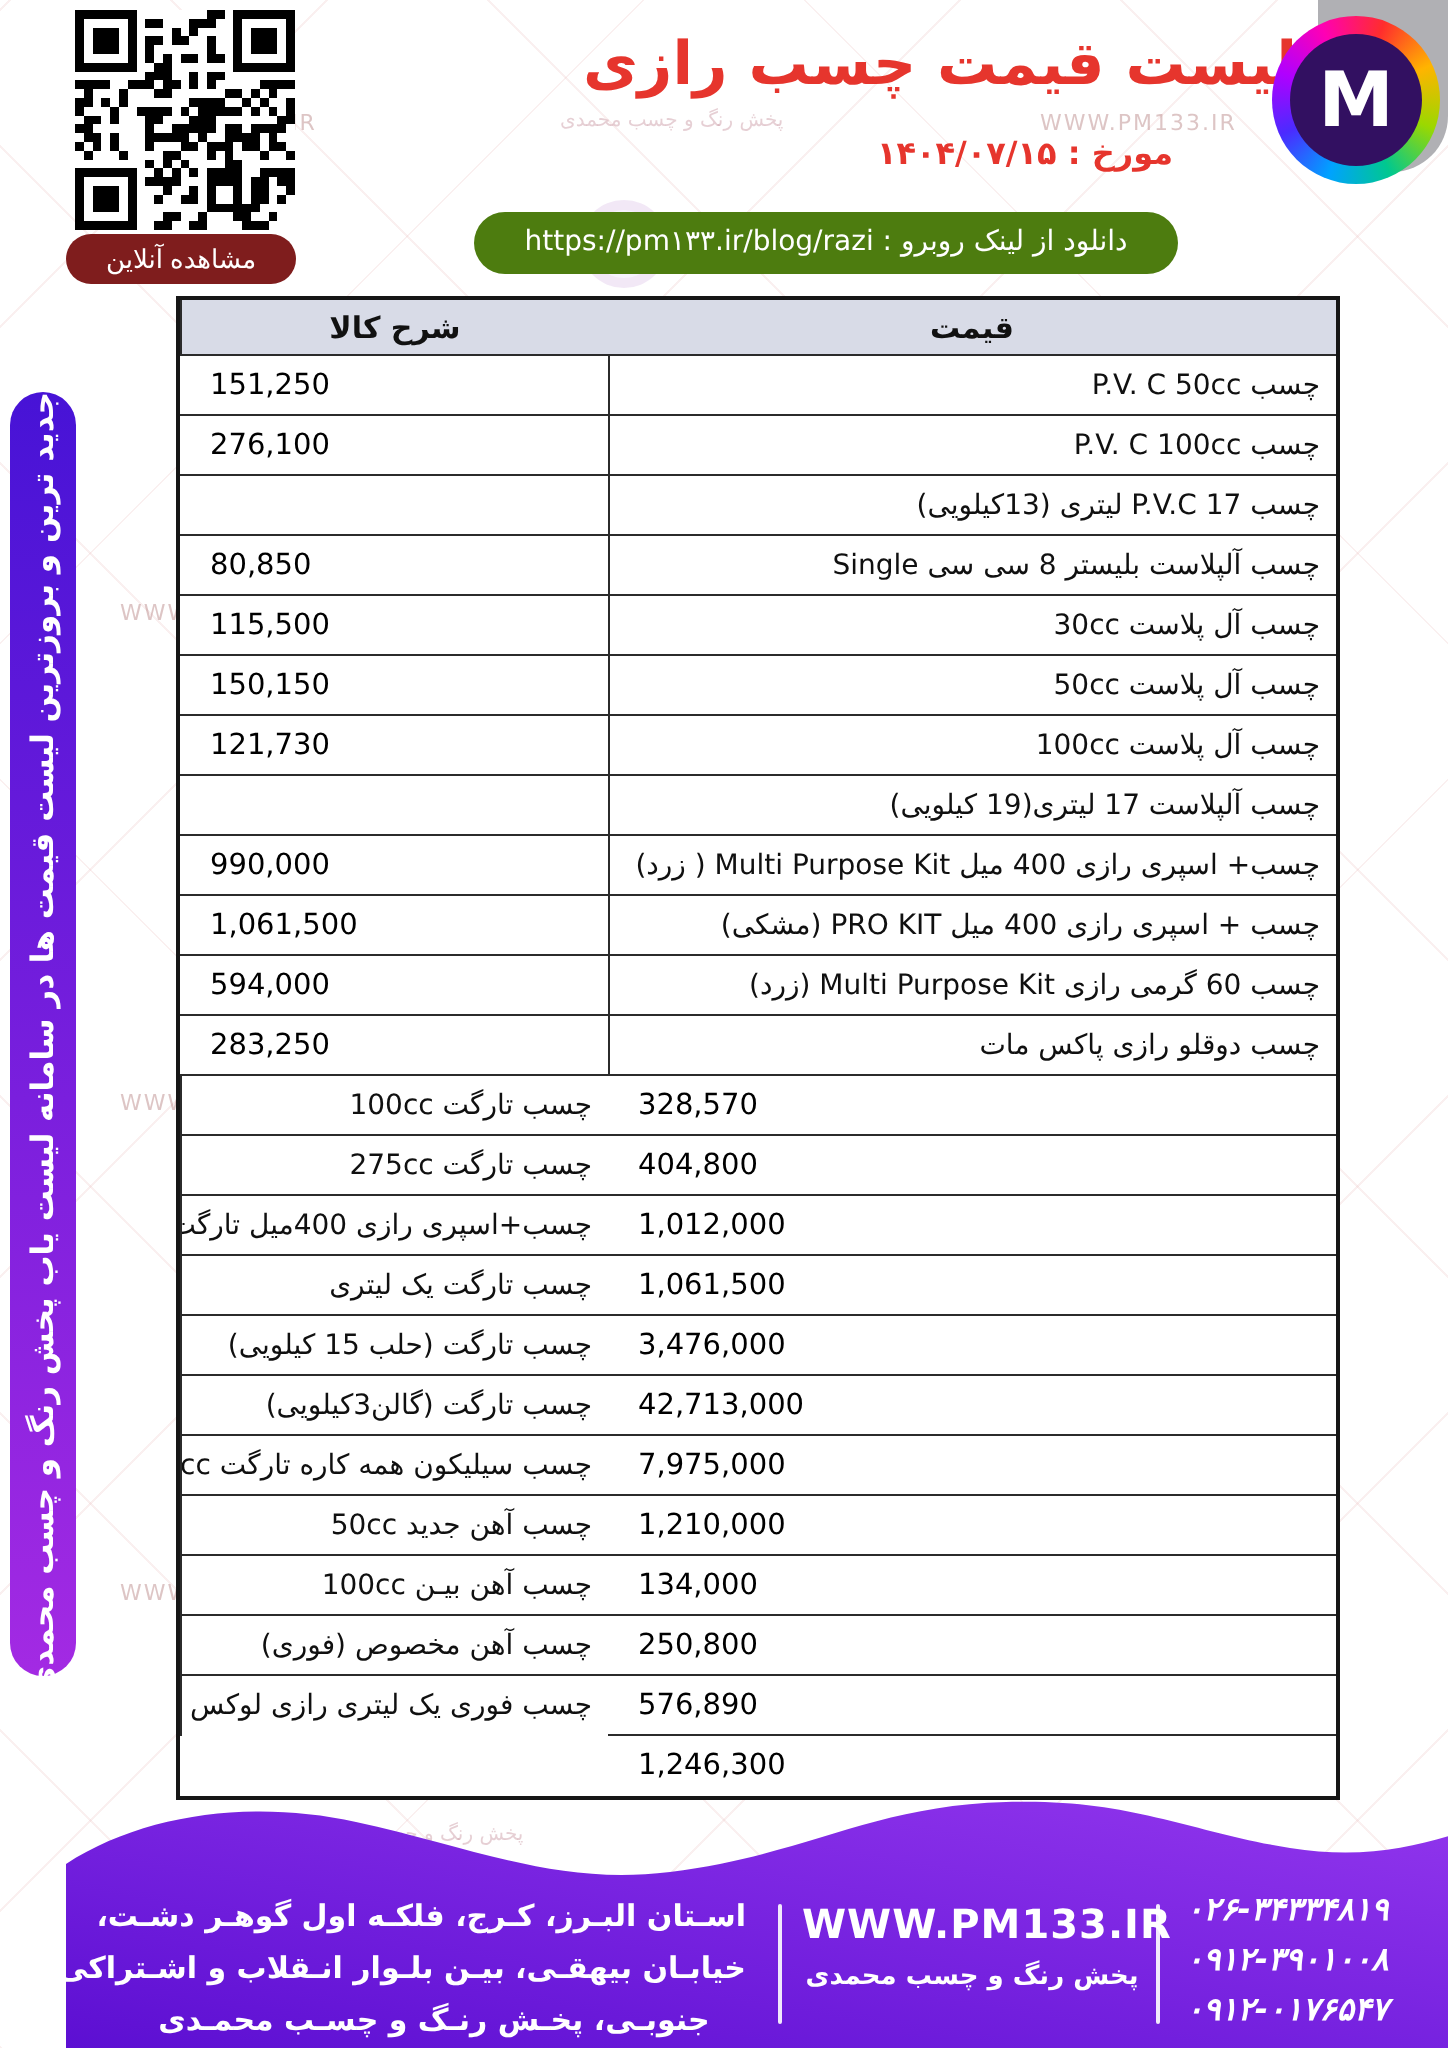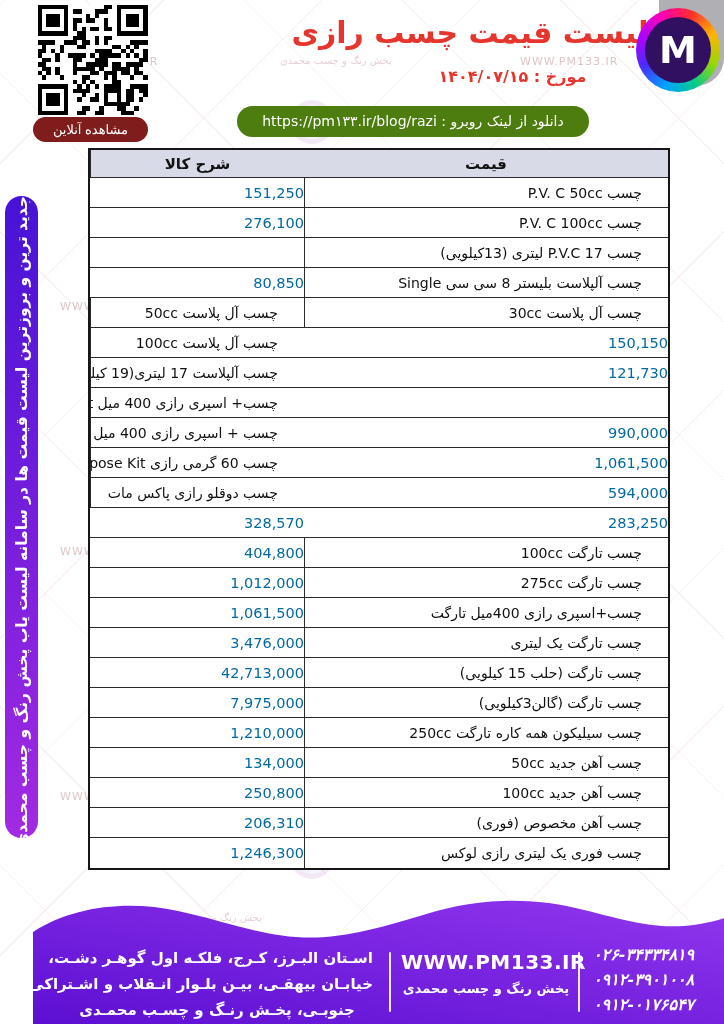--- a/index.html
+++ b/index.html
@@ -64,25 +64,25 @@
 
   
   .table{
     position:absolute; left:88px; top:148px; width:582px; z-index:2;
     direction:rtl; display:grid; grid-template-columns:364px 1fr;
     border:2.5px solid #161616; background:#fff;
   }
   .cell{ border-bottom:1px solid #2b2b2b; overflow:hidden; }
   .cell.hdr{ background:#d8dbe7; height:28px; line-height:28px; text-align:center;
     font-size:15px; font-weight:600; color:#111; }
-  .cell.desc{ height:30px; line-height:30px; padding:0 26px; font-size:14px;
+  .cell.desc{ height:30px; line-height:30px; padding:0 8px; font-size:14px;
     color:#101010; text-align:right; white-space:nowrap;
     border-left:1.5px solid #2b2b2b; }
-  .cell.price{ height:30px; line-height:30px; text-align:right; font-size:14.5px;
-    color:#0369a1; direction:ltr; }
+  .cell.price{ height:30px; line-height:30px; text-align:left; font-size:14.5px;
+    color:#000000; direction:ltr;padding-left:15px; }
   .cell.hdr.desc-h{ border-left:1.5px solid #2b2b2b; }
   .row-last{ border-bottom:none; }
 
   
   .sidebar{
     position:absolute; left:5px; top:196px; width:33px; height:642px; z-index:4;
     border-radius:17px; background:linear-gradient(180deg,#4713d6 0%, #7a1fdd 55%, #a32ae3 100%);
   }
   .sidebar-text{
     position:absolute; left:50%; top:50%; width:642px; height:33px;
@@ -367,20 +367,21 @@
 
   <div class="cell desc">چسب P.V. C 50cc</div>
       <div class="cell price">151,250</div>
       <div class="cell desc">چسب P.V. C 100cc</div>
       <div class="cell price">276,100</div>
       <div class="cell desc">چسب P.V.C 17 لیتری (13کیلویی)</div>
       <div class="cell price"></div>
       <div class="cell desc">چسب آلپلاست بلیستر 8 سی سی Single</div>
       <div class="cell price">80,850</div>
       <div class="cell desc">چسب آل پلاست 30cc</div>
+      <div class="cell price">115,500</div>
       <div class="cell desc">چسب آل پلاست 50cc</div>
       <div class="cell price">150,150</div>
       <div class="cell desc">چسب آل پلاست 100cc</div>
       <div class="cell price">121,730</div>
       <div class="cell desc">چسب آلپلاست 17 لیتری(19 کیلویی)</div>
       <div class="cell price"></div>
       <div class="cell desc">چسب+ اسپری رازی 400 میل Multi Purpose Kit ( زرد)</div>
       <div class="cell price">990,000</div>
       <div class="cell desc">چسب + اسپری رازی 400 میل PRO KIT (مشکی)</div>
       <div class="cell price">1,061,500</div>
@@ -398,24 +399,24 @@
       <div class="cell desc">چسب تارگت  یک لیتری</div>
       <div class="cell price">3,476,000</div>
       <div class="cell desc">چسب تارگت (حلب 15 کیلویی)</div>
       <div class="cell price">42,713,000</div>
       <div class="cell desc">چسب تارگت (گالن3کیلویی)</div>
       <div class="cell price">7,975,000</div>
       <div class="cell desc">چسب سیلیکون همه کاره تارگت 250cc</div>
       <div class="cell price">1,210,000</div>
       <div class="cell desc">چسب آهن جدید 50cc</div>
       <div class="cell price">134,000</div>
-      <div class="cell desc">چسب آهن جدید 100cc</div>
+      <div class="cell desc">چسب آهن بیـن 100cc</div>
       <div class="cell price">250,800</div>
       <div class="cell desc">چسب آهن مخصوص (فوری)</div>
-      <div class="cell price">206,310</div>
+      <div class="cell price">576,890</div>
       <div class="cell desc row-last">چسب فوری یک لیتری رازی لوکس</div>
       <div class="cell price row-last">1,246,300</div>
     </div>
 
   <div class="sidebar">
     <div class="sidebar-text">جدید ترین و بروزترین لیست قیمت ها در سامانه لیست یاب پخش رنگ و چسب محمدی</div>
   </div>
 
   <div class="footer">
     <svg class="wave" viewBox="0 0 724 134" preserveAspectRatio="none">

